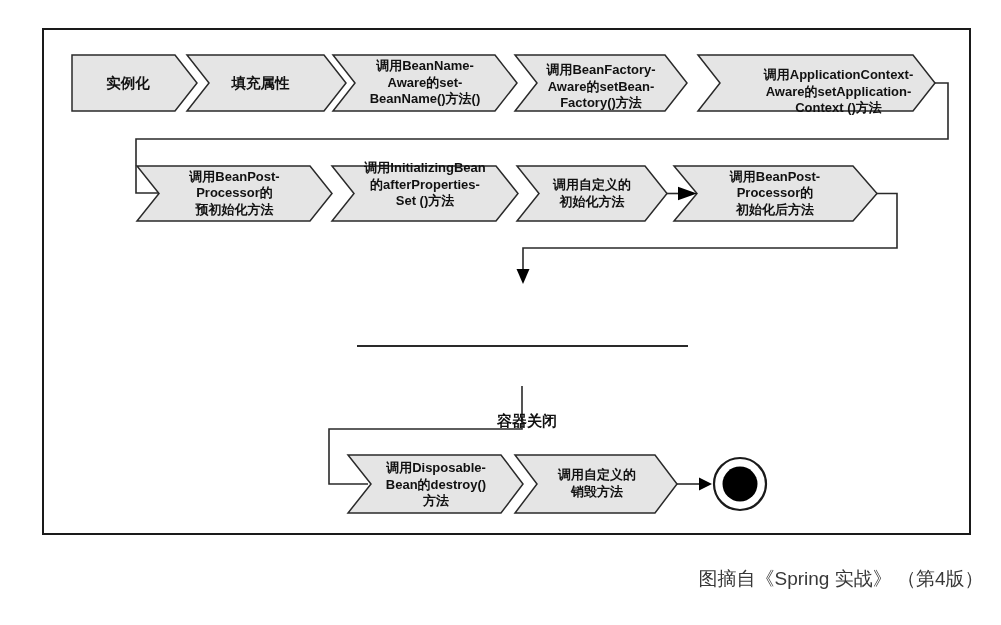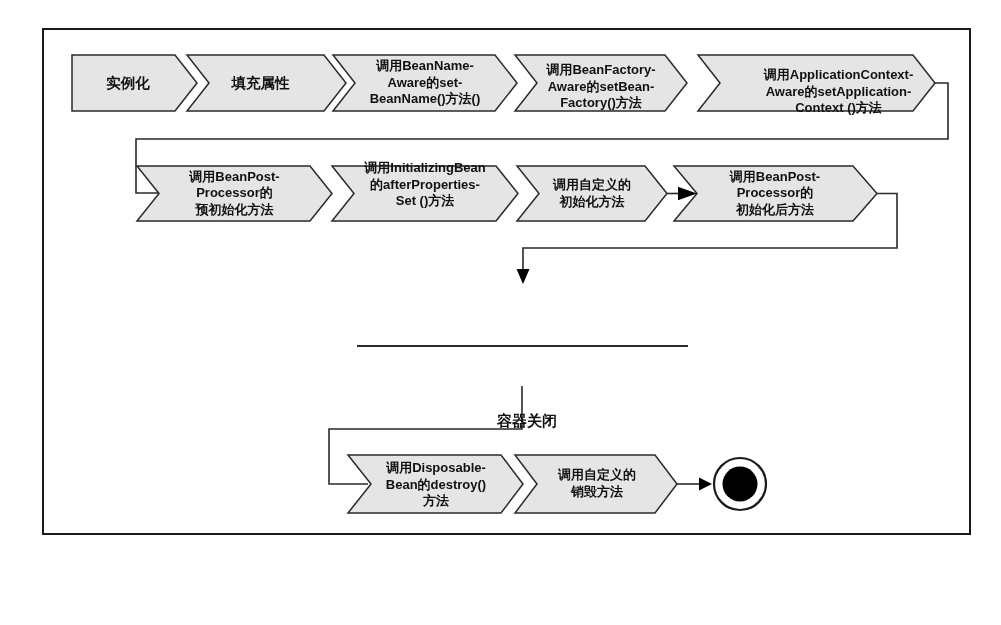--- a/index.html
+++ b/index.html
@@ -108,14 +108,15 @@
 初始化后方法</div>
 
   <div class="label mid" style="left:437px; top:360px; width:180px; height:25px;margin-top:48px;">容器关闭</div>
 
   <div class="label" style="left:368px; top:455px; width:136px; height:60px;">调用Disposable-
 Bean的destroy()
 方法</div>
   <div class="label" style="left:534px; top:455px; width:126px; height:58px;">调用自定义的
 销毁方法</div>
 
+  <div class="caption">图摘自《Spring 实战》 （第4版）</div>
 
 </div>
 
 </body></html>

